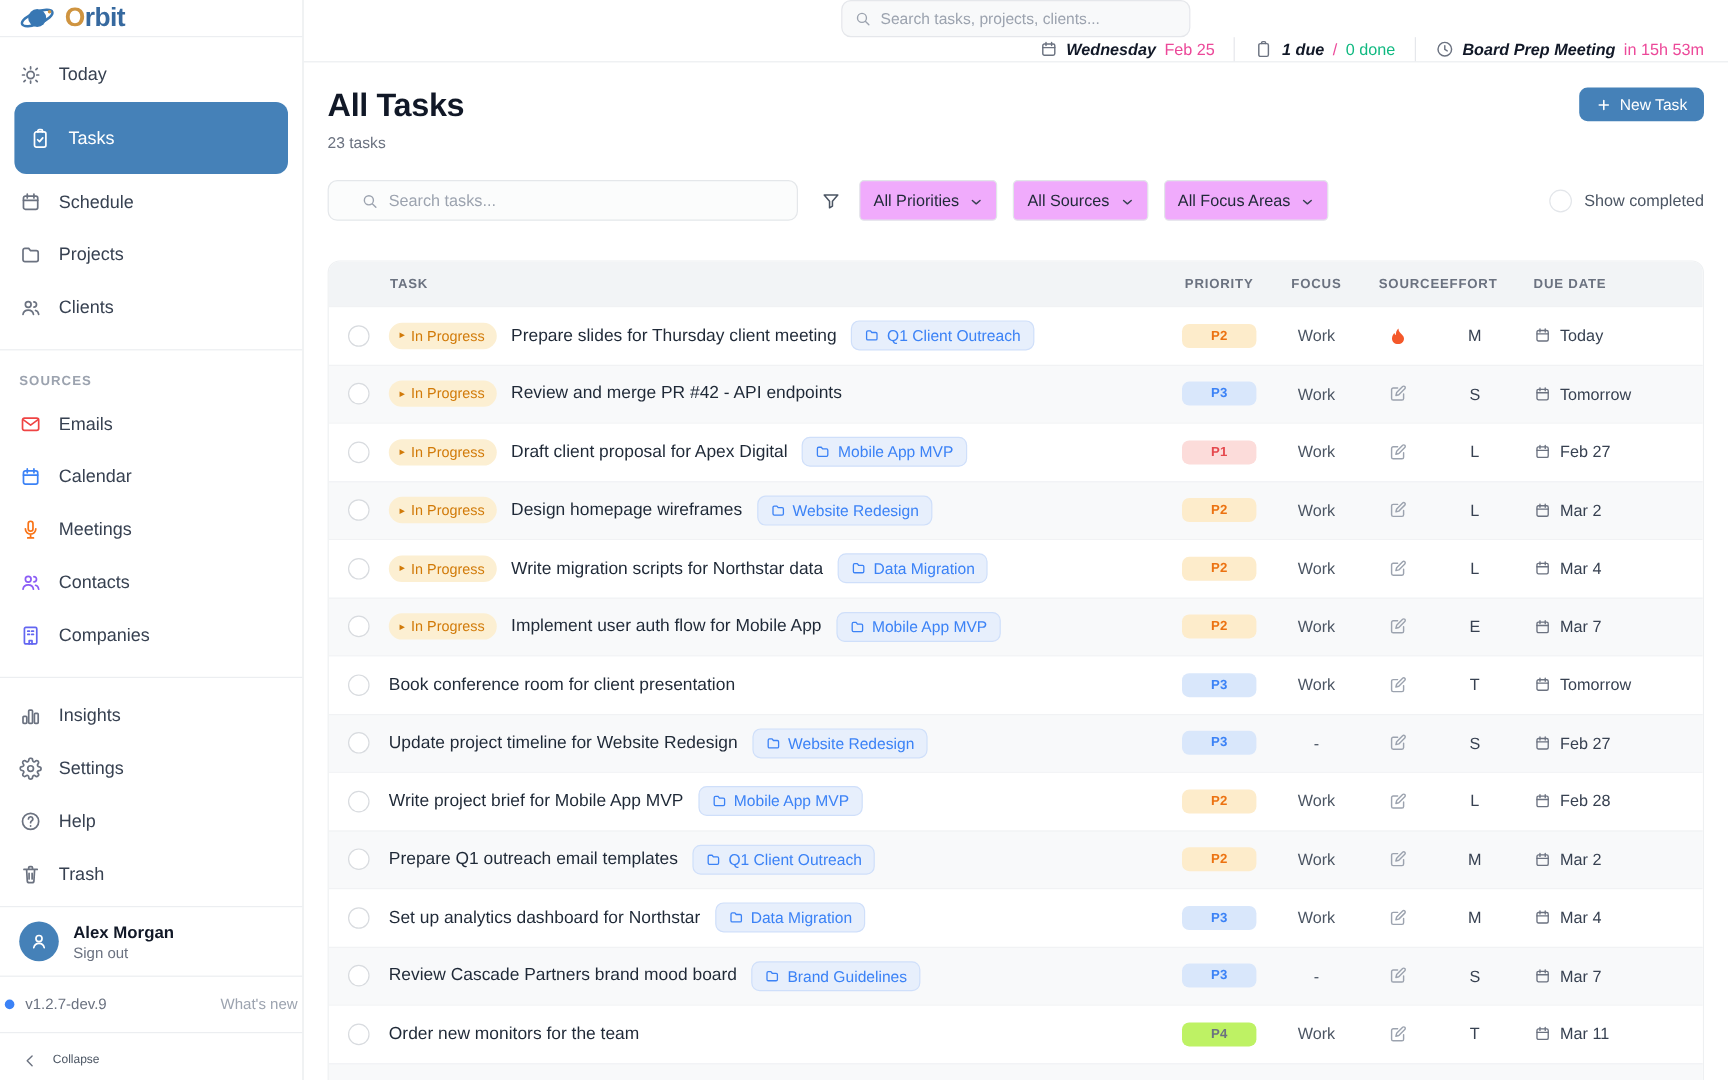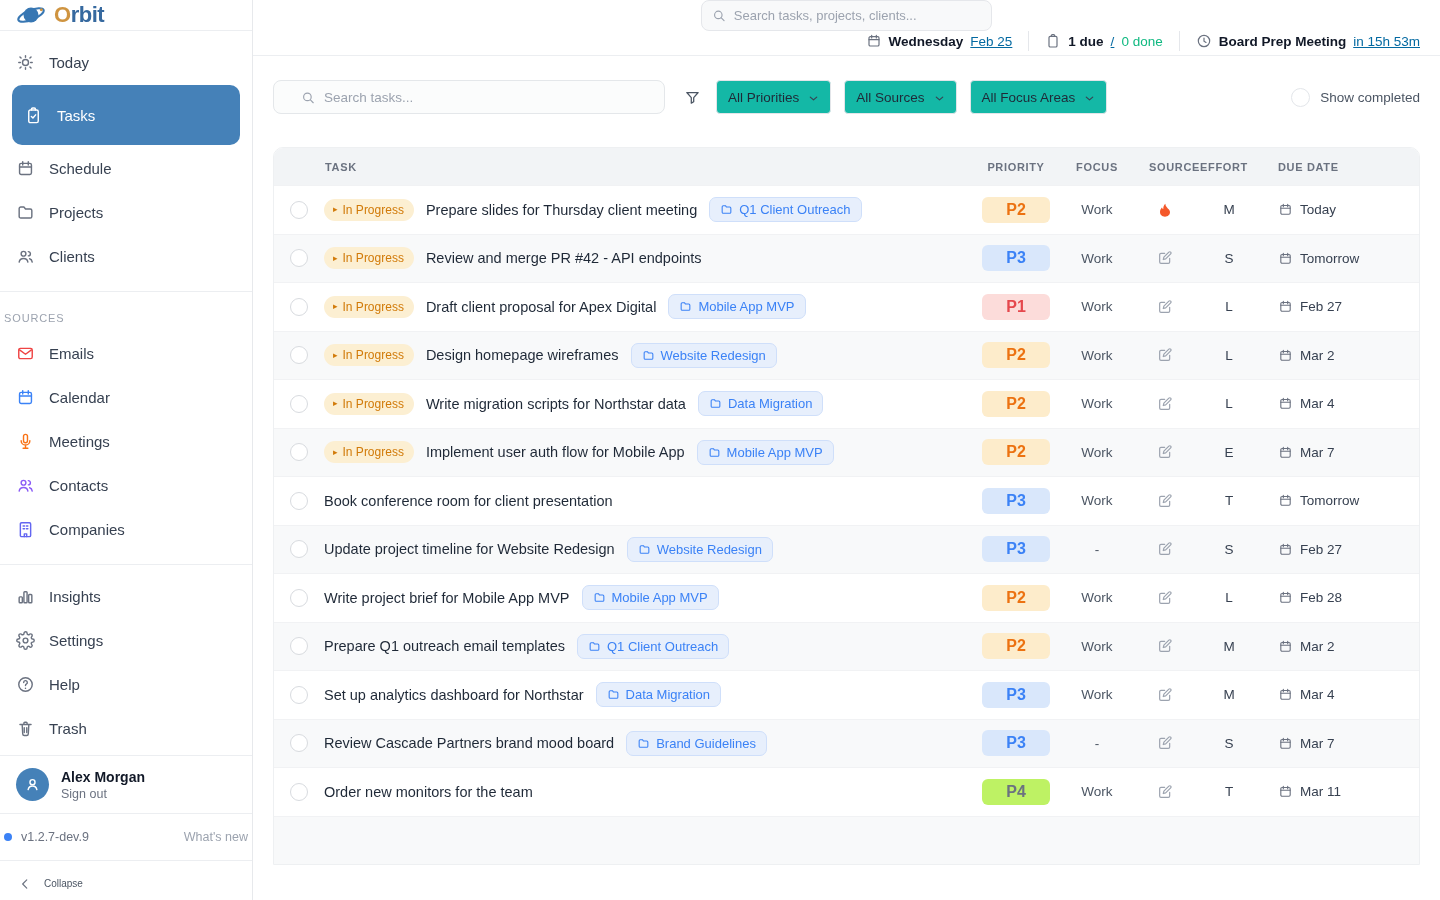--- a/index.html
+++ b/index.html
@@ -16,22 +16,22 @@
   .logo-text .o { color:#cf9440; }
   .logo-text .rest { color:#36699f; }
   .nav { padding:10px 0 4px; }
   .nav-item { height:42px; display:flex; align-items:center; gap:14px;
     padding:0 16px; margin:0 0 2px; font-size:15px; color:#374151; cursor:pointer; }
   .nav-item .ic { width:19px; height:19px; display:flex; color:#6b7280; }
   .nav-item.active { background:#4581b8; color:#fff; margin:0 12px 2px;
     padding:0 12px; border-radius:10px; height:60px; }
   .nav-item.active .ic { color:#fff; }
   .side-divider { border-top:1px solid #eceef1; margin:8px 0; }
-  .section-label { font-size:11px; font-weight:400; letter-spacing:0.08em;
-    color:#9ca3af; padding:12px 4px 8px; }
+  .section-label { font-size:11px; font-weight:700; letter-spacing:0.08em;
+    color:#9ca3af; padding:12px 16px 8px; }
   .ic svg { width:100%; height:100%; }
   .src-red   .ic { color:#ef4444; }
   .src-blue  .ic { color:#3b82f6; }
   .src-orange .ic { color:#f97316; }
   .src-indigo .ic { color:#6366f1; }
   .src-purple .ic { color:#8b5cf6; }
   .sidebar-footer { margin-top:auto; }
   .user-row { border-top:1px solid #eceef1; display:flex; align-items:center;
     gap:12px; padding:12px 16px; }
   .avatar { width:33px; height:33px; border-radius:50%; background:#4581b8;
@@ -57,22 +57,22 @@
     border:1px solid #e5e7eb; border-radius:8px; display:flex; align-items:center;
     gap:8px; padding:0 10px; color:#9ca3af; }
   .tb-search .ic { width:15px; height:15px; }
   .tb-search input { border:none; outline:none; background:transparent;
     font-size:13px; color:#374151; width:100%;
     font-family:"Liberation Sans", sans-serif; }
   .tb-search input::placeholder { color:#9ca3af; }
   .tb-right { margin-left:auto; display:flex; align-items:center; font-size:13.5px; }
   .tb-item { display:flex; align-items:center; gap:7px; }
   .tb-item .ic { width:16px; height:16px; color:#6b7280; }
-  .tb-strong { font-weight:700; color:#111827; }
-  .tb-muted { color:#0369a1;text-decoration:underline; }
+  .tb-strong { font-weight:700; color:#111827;font-style:italic; }
+  .tb-muted { color:#ec4899; }
   .tb-green { color:#10b981; font-weight:500; }
   .tb-sep { width:1px; height:20px; background:#e5e7eb; margin:0 16px; }
 
   .content { padding:0 20px; flex:1; }
   .page-head { display:flex; align-items:flex-start; margin-top:21px; }
   .page-title { font-size:27px; font-weight:700; color:#111827;
     letter-spacing:-0.3px; }
   .page-sub { font-size:13px; color:#6b7280; margin-top:7px; }
   .new-task-btn { margin-left:auto; background:#4581b8; color:#fff; border:none;
     border-radius:7px; height:28px; padding:0 14px; font-size:13px;
@@ -84,21 +84,21 @@
   .f-search { width:392px; height:34px; background:#fbfcfc;
     border:1px solid #e4e7ea; border-radius:8px; display:flex; align-items:center;
     gap:9px; padding:0 27px; color:#9ca3af; }
   .f-search .ic { width:15px; height:15px; }
   .f-search input { border:none; outline:none; background:transparent;
     font-size:13.5px; color:#374151; width:100%;
     font-family:"Liberation Sans", sans-serif; }
   .f-search input::placeholder { color:#9ca3af; }
   .funnel { width:17px; height:17px; color:#4b5563; margin:0 15px 0 19px; }
   .select { height:34px; border:1px solid #e2e5e9; border-radius:4px;
-    background:#14b8a6; display:flex; align-items:center; gap:9px; padding:0 11px;
+    background:#f0abfc; display:flex; align-items:center; gap:9px; padding:0 11px;
     font-size:13.5px; color:#1f2937; margin-right:13px; cursor:pointer; }
   .select .ic { width:11px; height:11px; color:#374151; }
   .show-completed { margin-left:auto; display:flex; align-items:center; gap:10px;
     font-size:13.5px; color:#4b5563; cursor:pointer; }
   .toggle-circle { width:19px; height:19px; border-radius:50%;
     border:1.5px solid #e3e6ea; background:#fff; }
 
   
   .table { margin-top:33px; border:1px solid #eef0f2; border-radius:10px 10px 0 0;
     overflow:hidden; }
@@ -124,21 +124,21 @@
     background:#fcefd2; color:#d17a08; font-size:12px; font-weight:500;
     border-radius:999px; padding:4px 10px 4px 9px; white-space:nowrap; }
   .status-pill .tri { font-size:9px; line-height:1; }
   .t-title { font-size:14.5px; color:#1f2937; white-space:nowrap; overflow:hidden;
     text-overflow:ellipsis; }
   .chip { display:inline-flex; align-items:center; gap:6px; background:#e7effc;
     border:1px solid #cfdffa; color:#3b82f6; font-size:13px; font-weight:500;
     border-radius:7px; padding:4px 10px; white-space:nowrap; cursor:pointer; }
   .chip .ic { width:13px; height:13px; }
   .c-pri { display:flex; justify-content:center; }
-  .pbadge { font-size:16px; font-weight:700; border-radius:6px; padding:4px 24px; }
+  .pbadge { font-size:11px; font-weight:700; border-radius:6px; padding:4px 24px; }
   .pbadge.p1 { background:#fcdcda; color:#e5484d; }
   .pbadge.p2 { background:#fdeccb; color:#ec7211; }
   .pbadge.p3 { background:#d9e7fb; color:#3b82f6; }
   .pbadge.p4 { background:#bef264; color:#6b7280; }
   .c-focus { text-align:center; font-size:13.5px; color:#4b5563; }
   .c-src { display:flex; justify-content:center; }
   .c-src .ic { width:16px; height:16px; color:#9ca3af; }
   .c-src .ic.flame { color:#f4582a; }
   .c-eff { text-align:center; font-size:13.5px; color:#374151; }
   .c-due { display:flex; align-items:center; gap:7px; padding-left:20px;
@@ -373,20 +373,34 @@
                 <path d="M12 7.5v4.8l3 1.8"></path>
               </svg>
           </span>
           <span class="tb-strong">Board Prep Meeting</span>
           <span class="tb-muted">in 15h 53m</span>
         </span>
       </div>
     </div>
 
     <div class="content">
+      <div class="page-head">
+        <div>
+          <div class="page-title">All Tasks</div>
+          <div class="page-sub">23 tasks</div>
+        </div>
+        <button class="new-task-btn">
+          <span class="ic">
+            <svg viewBox="0 0 24 24" fill="none" stroke="currentColor" stroke-width="2.4" stroke-linecap="round">
+                <path d="M12 5v14M5 12h14"></path>
+              </svg>
+          </span>
+          <span>New Task</span>
+        </button>
+      </div>
 
       <div class="filter-row">
         <label class="f-search">
           <span class="ic">
             <svg viewBox="0 0 24 24" fill="none" stroke="currentColor" stroke-width="2" stroke-linecap="round">
                 <circle cx="11" cy="11" r="6.5"></circle>
                 <path d="M16.2 16.2L21 21"></path>
               </svg>
           </span>
           <input placeholder="Search tasks..." style="">

